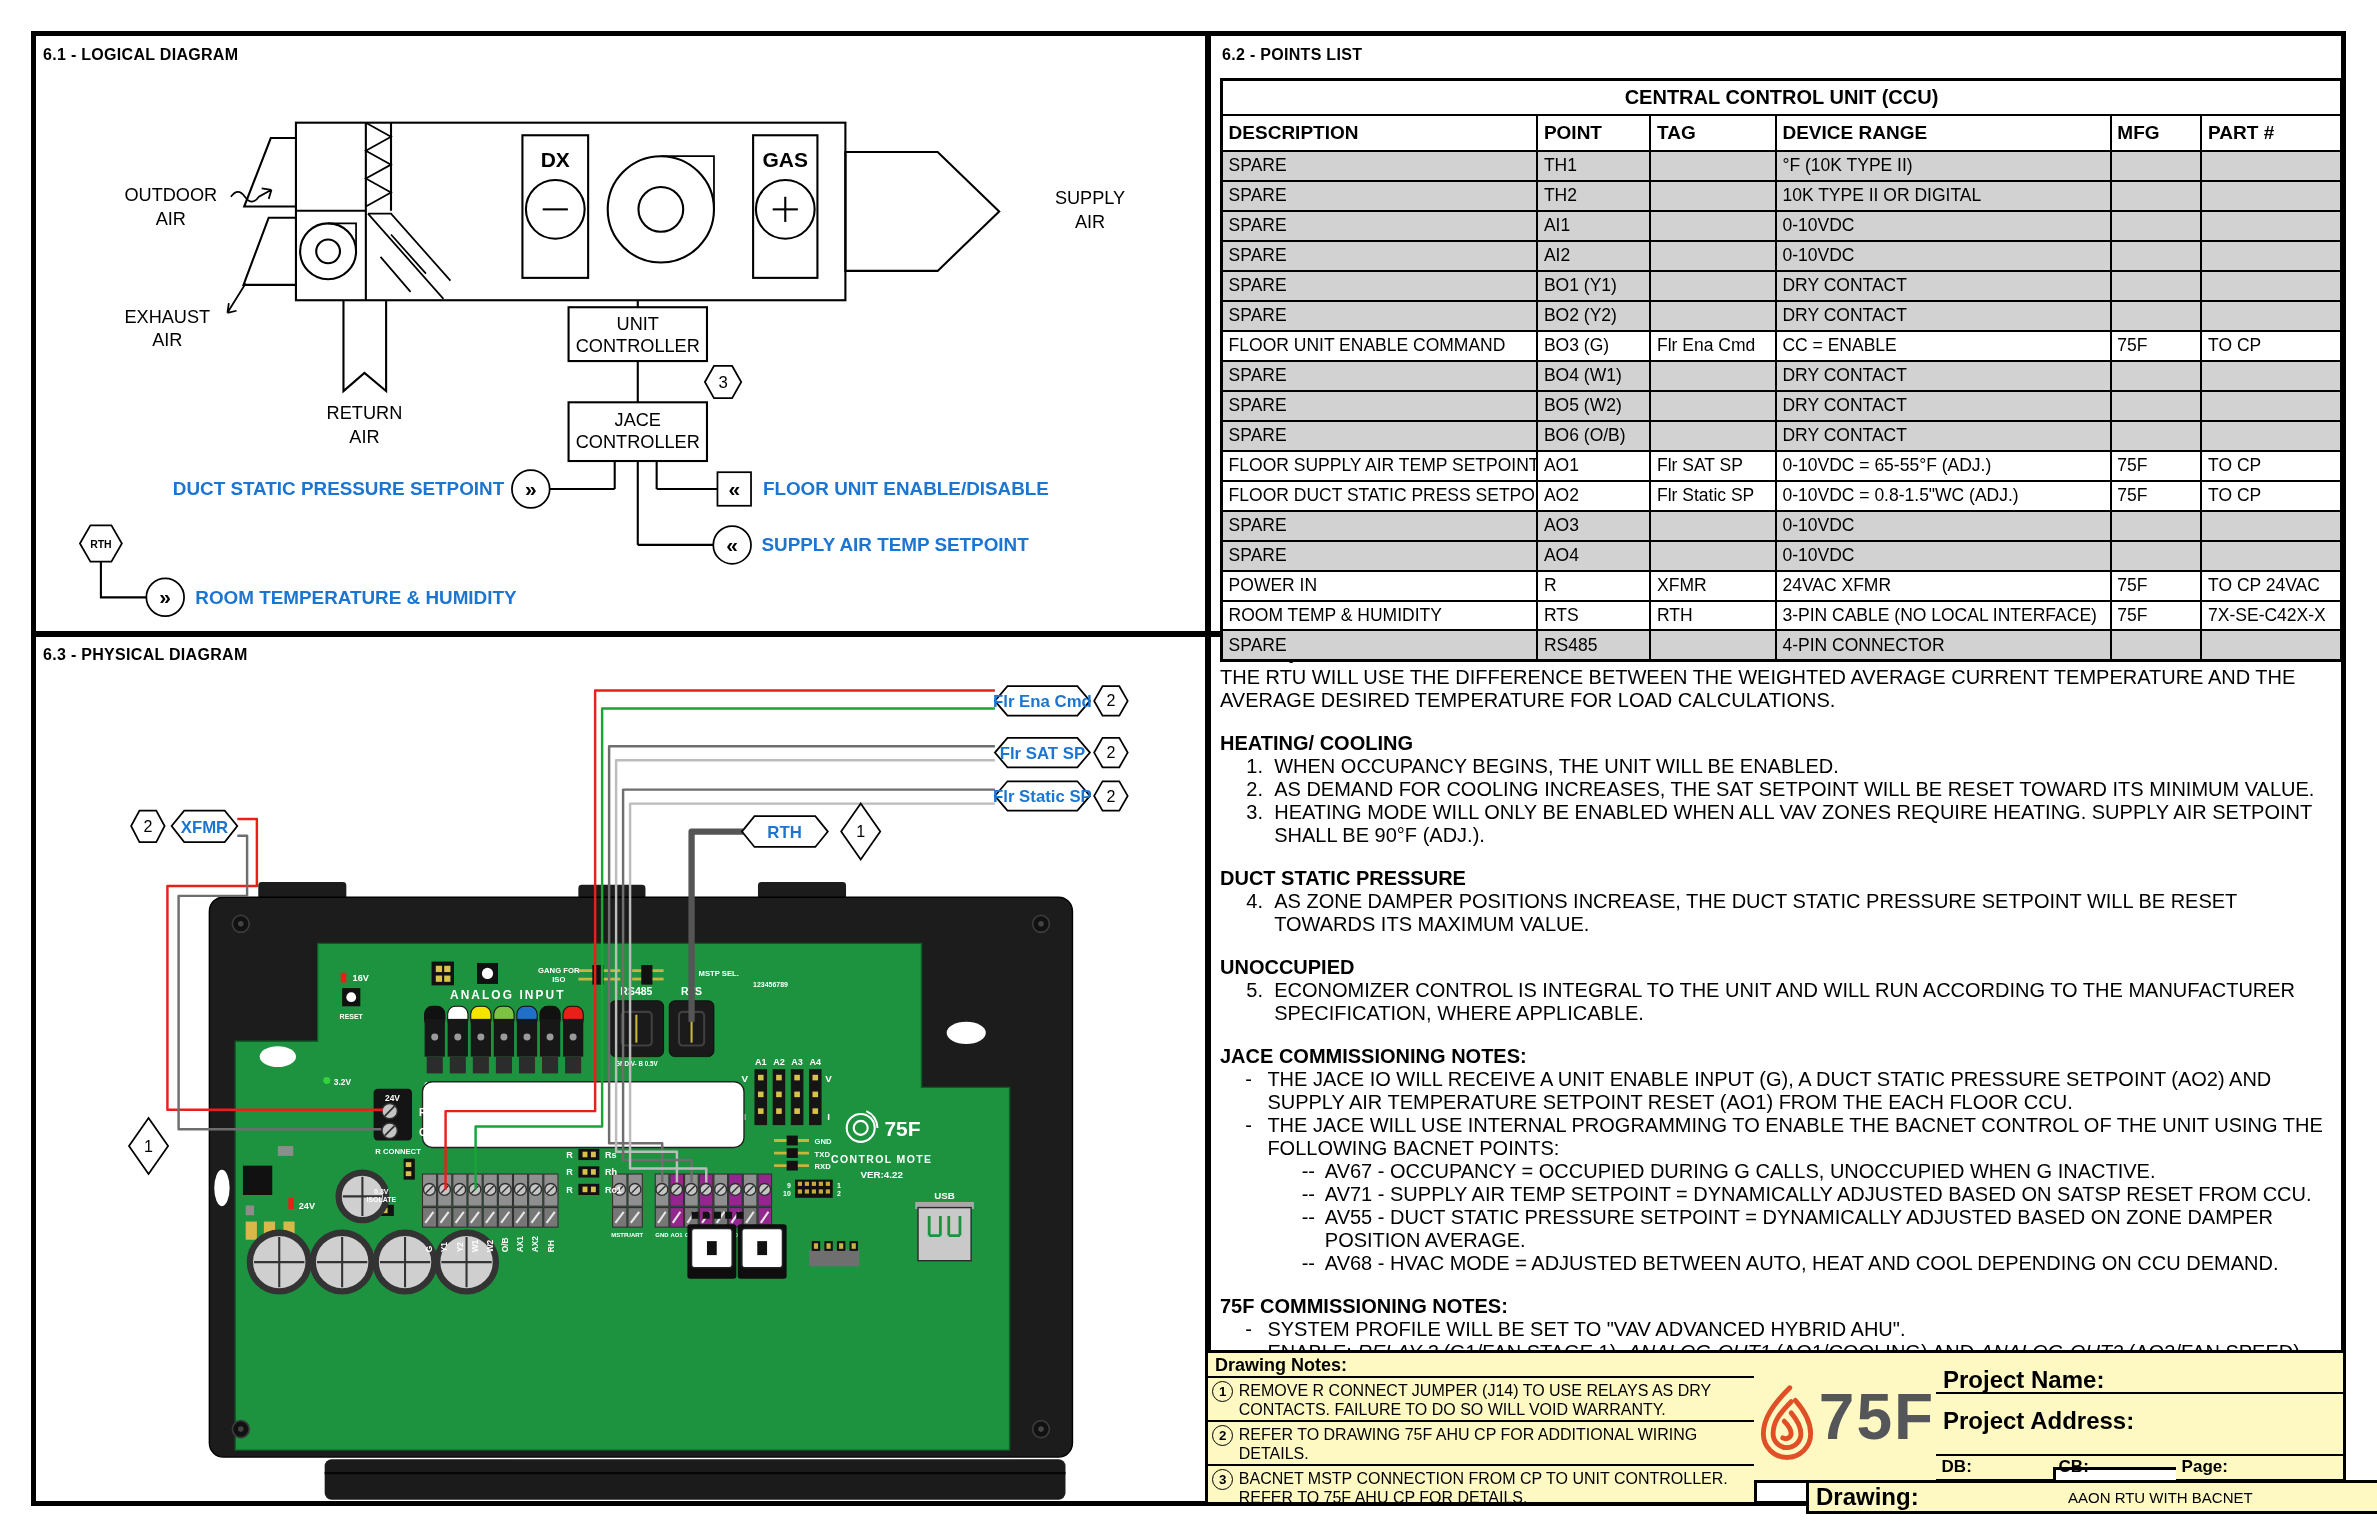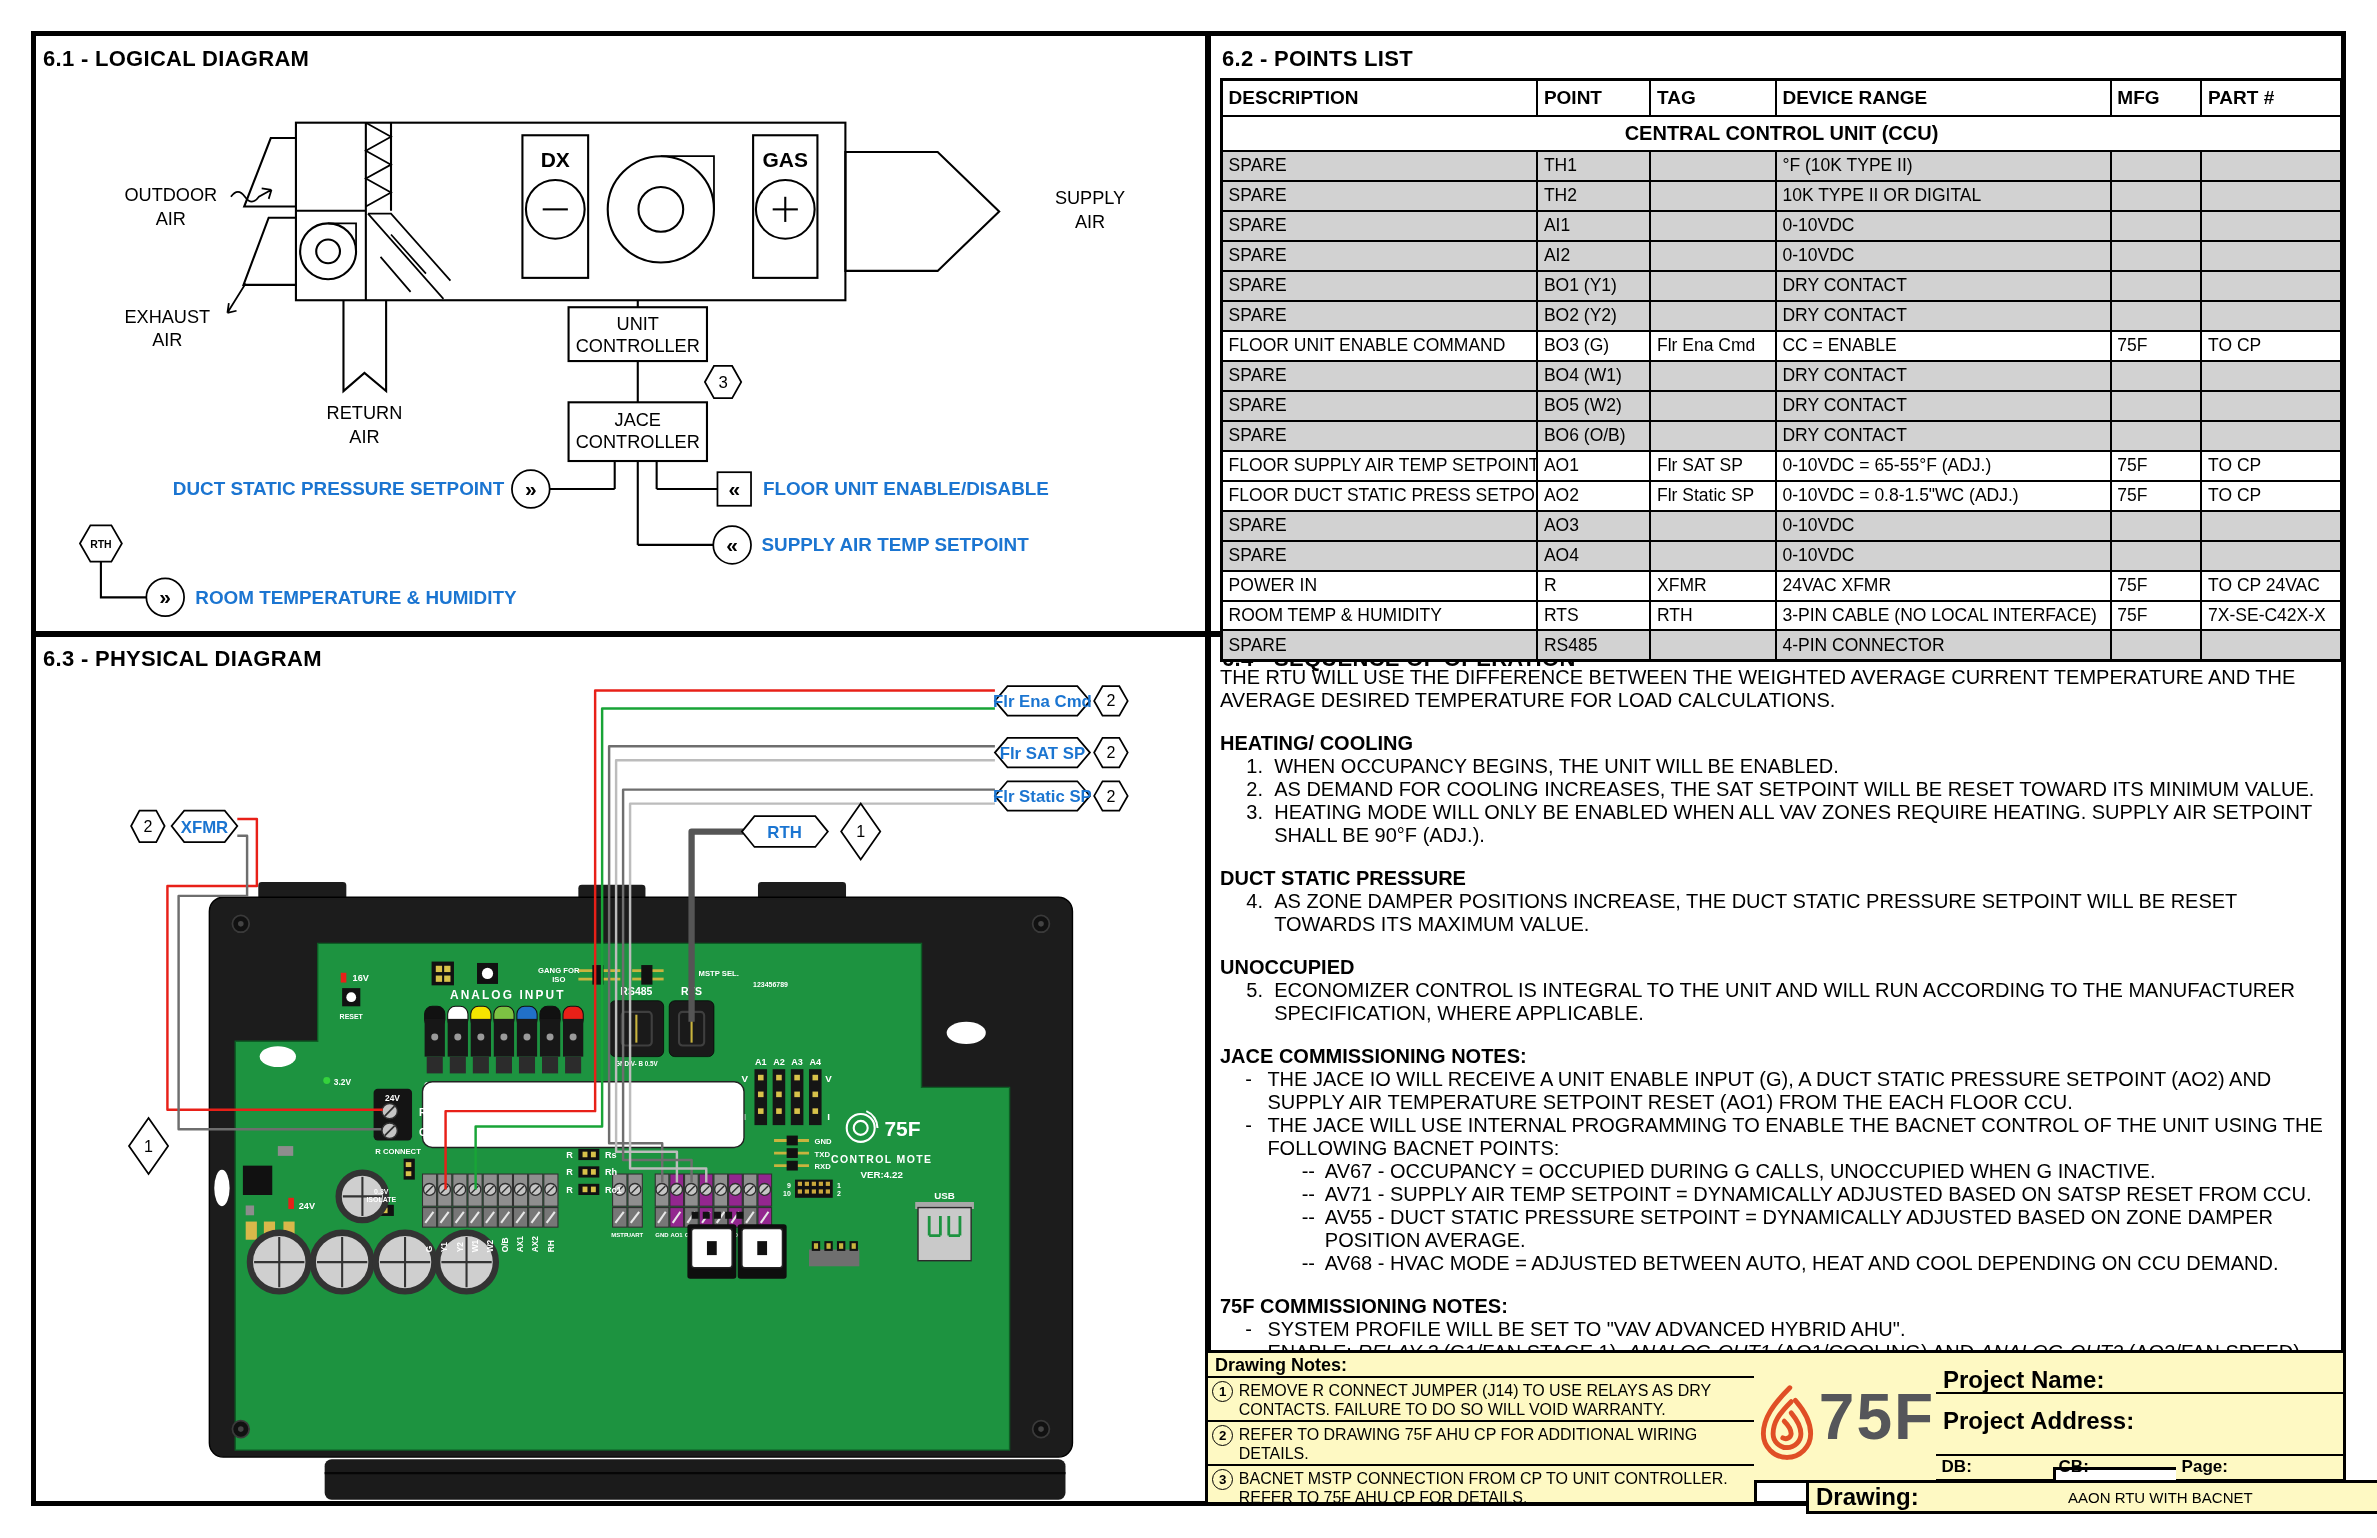--- a/index.html
+++ b/index.html
@@ -1,21 +1,21 @@
 <!DOCTYPE html>
 <html style="font-size:11.2px"><head>
 <meta charset="utf-8">
 <style>
   html,body{margin:0;padding:0;background:#fff;}
   body{width:2377px;height:1538px;position:relative;font-family:"Liberation Sans",sans-serif;color:#000;}
   .abs{position:absolute;}
   .frame{left:31px;top:31px;width:2315px;height:1475px;border:5.6px solid #000;box-sizing:border-box;}
   .vline{left:1205px;top:31px;width:5.6px;height:1475px;background:#000;}
   .hline{left:31px;top:631px;width:2315px;height:5.6px;background:#000;}
-  .sec-title{font-weight:bold;font-size:22px;letter-spacing:0.3px;white-space:nowrap;}
+  .sec-title{font-weight:bold;font-size:16px;letter-spacing:0.3px;white-space:nowrap;}
   
   #points-table{left:1220px;top:78px;width:1123px;}
   #points-table table{border-collapse:collapse;width:100%;table-layout:fixed;}
   #points-table td,#points-table th{border:2.1px solid #000;overflow:hidden;white-space:nowrap;}
   #points-table .ttl{font-size:20px;font-weight:bold;text-align:center;height:32px;}
   #points-table th{font-size:19px;font-weight:bold;text-align:left;padding:2.8px 5.6px;height:28px;}
   #points-table td{font-size:17.5px;font-weight:400;padding:0.7px 5.6px;height:26.6px;}
   tr.spare td{background:#d2d2d2;}
   
   #sequence{left:1220px;top:666px;width:1120px;font-size:20px;line-height:23px;}
@@ -144,30 +144,30 @@
   <table style="border:3.5px solid #000;">
     <colgroup>
         <col style="width:28.2%">
         <col style="width:10.1%">
         <col style="width:11.2%">
         <col style="width:29.9%">
         <col style="width:8.1%">
         <col style="width:12.5%">
       </colgroup>
     <thead>
+      <tr>
+          <td class="ttl" colspan="6">CENTRAL CONTROL UNIT (CCU)</td>
+        </tr>
       <tr id="pt-head">
           <th>DESCRIPTION</th>
           <th>POINT</th>
           <th>TAG</th>
           <th>DEVICE RANGE</th>
           <th>MFG</th>
           <th>PART #</th>
-        </tr>
-      <tr>
-          <td class="ttl" colspan="6">CENTRAL CONTROL UNIT (CCU)</td>
         </tr>
     </thead>
     <tbody id="pt-body">
         <tr class="spare">
           <td>SPARE</td>
           <td>TH1</td>
           <td></td>
           <td>°F (10K TYPE II)</td>
           <td></td>
           <td></td>

